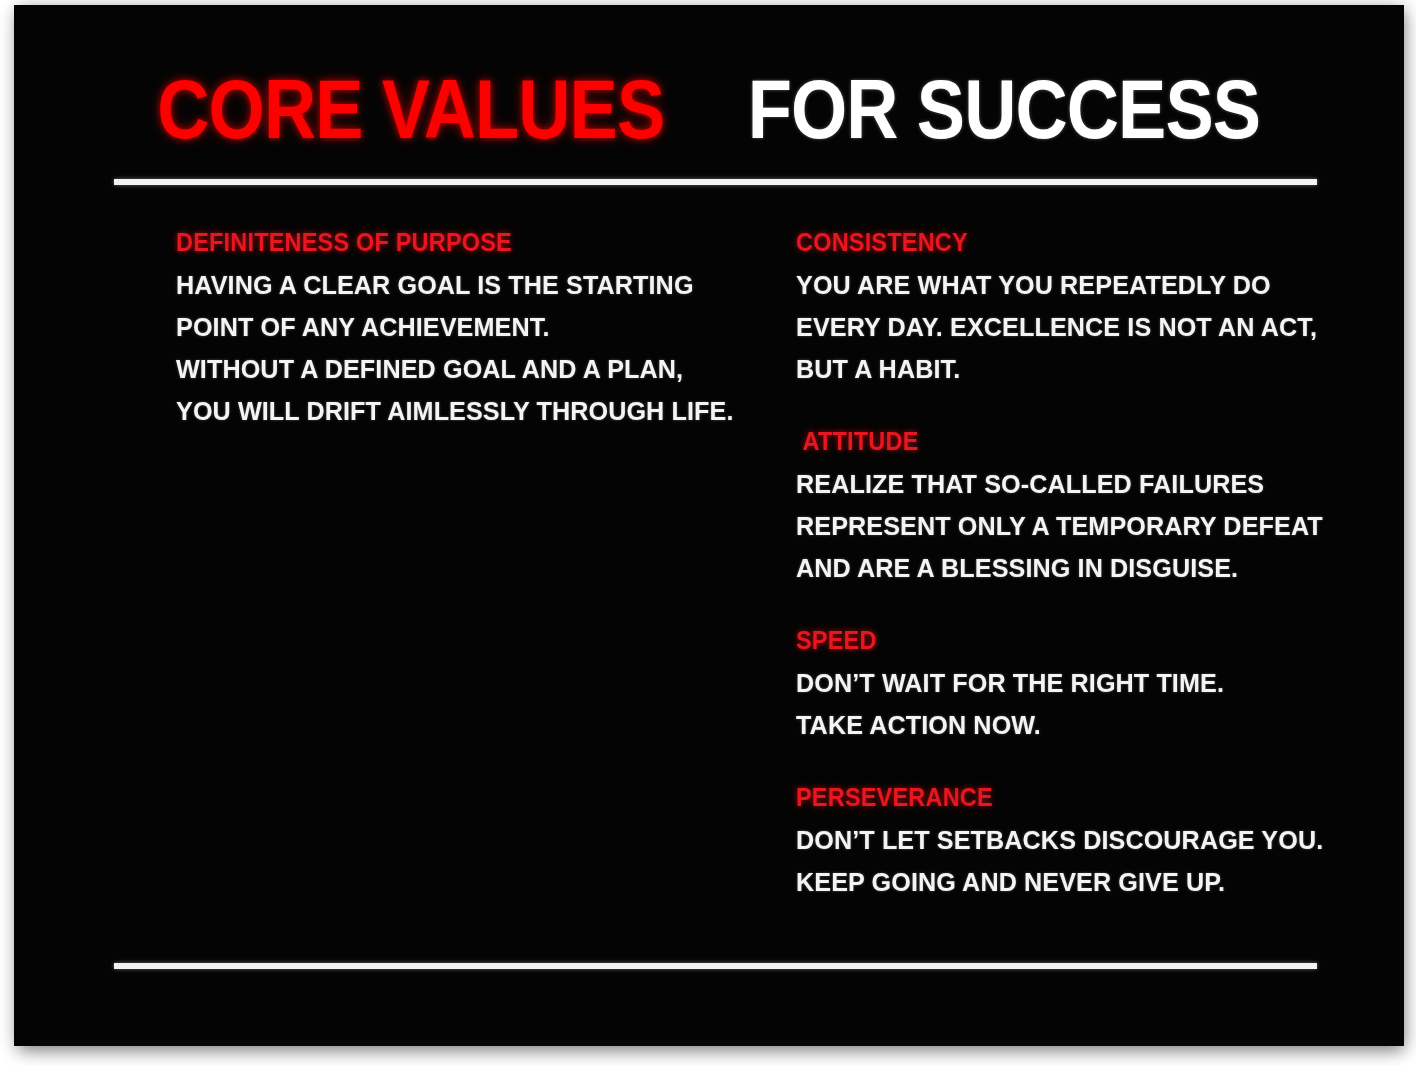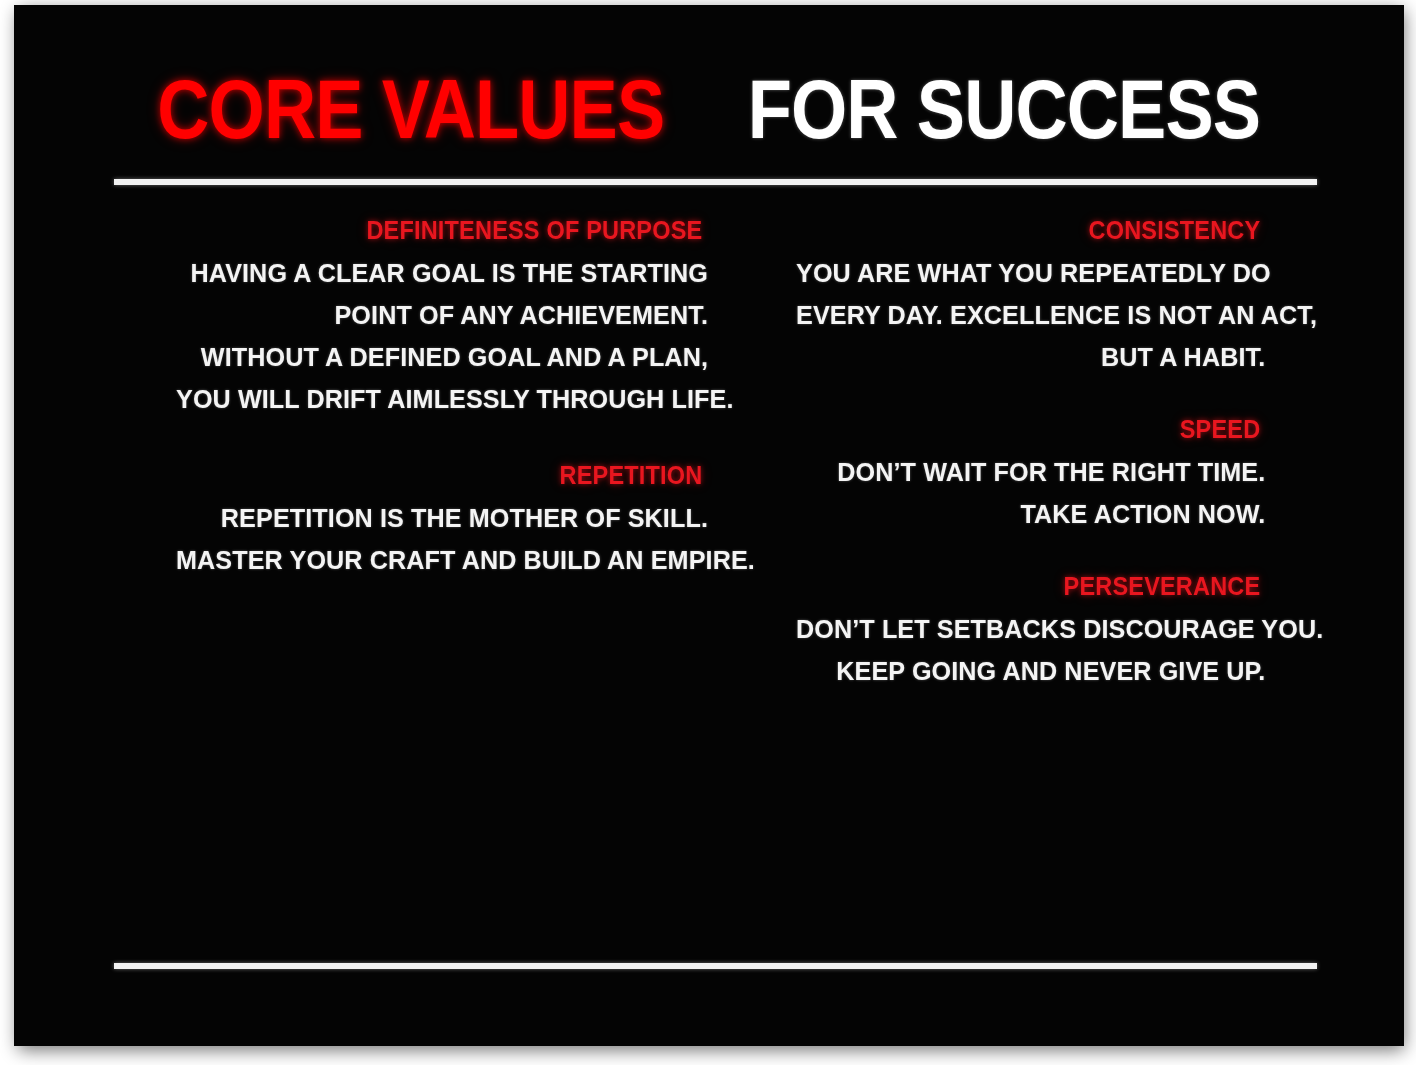--- a/index.html
+++ b/index.html
@@ -89,22 +89,21 @@
   
   #columns {
     position: absolute;
     left: 0;
     top: 210px;
     width: 1390px;
     height: 730px;
   }
   .column {
     position: absolute;
-    top: 0;
-    text-align: right;
+    top: 12px;
   }
   #col-left  { left: 162px; width: 560px; }
   #col-right { left: 756px; width: 520px; }
 
   .section { margin-bottom: 40px; }
   #col-right .section { margin-bottom: 36px; margin-left: 26px; }
 
   .section-heading {
     font-family: "Liberation Sans Narrow", "Liberation Sans", sans-serif;
     font-weight: bold;
@@ -150,32 +149,33 @@
 
     <div id="columns">
       <div class="column" id="col-left">
           <div class="section">
             <div class="section-heading">DEFINITENESS OF PURPOSE</div>
             <div class="section-line">HAVING A CLEAR GOAL IS THE STARTING</div>
             <div class="section-line">POINT OF ANY ACHIEVEMENT.</div>
             <div class="section-line">WITHOUT A DEFINED GOAL AND A PLAN,</div>
             <div class="section-line">YOU WILL DRIFT AIMLESSLY THROUGH LIFE.</div>
           </div>
-          <div class="section">
-            <div class="section-heading">REPETITION</div>
-            <div class="section-line">REPETITION IS THE MOTHER OF SKILL.</div>
-            <div class="section-line">MASTER YOUR CRAFT AND BUILD AN EMPIRE.</div>
-          </div>
         </div>
       <div class="column" id="col-right">
           <div class="section">
             <div class="section-heading">CONSISTENCY</div>
             <div class="section-line">YOU ARE WHAT YOU REPEATEDLY DO</div>
             <div class="section-line">EVERY DAY. EXCELLENCE IS NOT AN ACT,</div>
             <div class="section-line">BUT A HABIT.</div>
+          </div>
+          <div class="section">
+            <div class="section-heading indented">ATTITUDE</div>
+            <div class="section-line">REALIZE THAT SO-CALLED FAILURES</div>
+            <div class="section-line">REPRESENT ONLY A TEMPORARY DEFEAT</div>
+            <div class="section-line">AND ARE A BLESSING IN DISGUISE.</div>
           </div>
           <div class="section">
             <div class="section-heading">SPEED</div>
             <div class="section-line">DON’T WAIT FOR THE RIGHT TIME.</div>
             <div class="section-line">TAKE ACTION NOW.</div>
           </div>
           <div class="section">
             <div class="section-heading">PERSEVERANCE</div>
             <div class="section-line">DON’T LET SETBACKS DISCOURAGE YOU.</div>
             <div class="section-line">KEEP GOING AND NEVER GIVE UP.</div>

